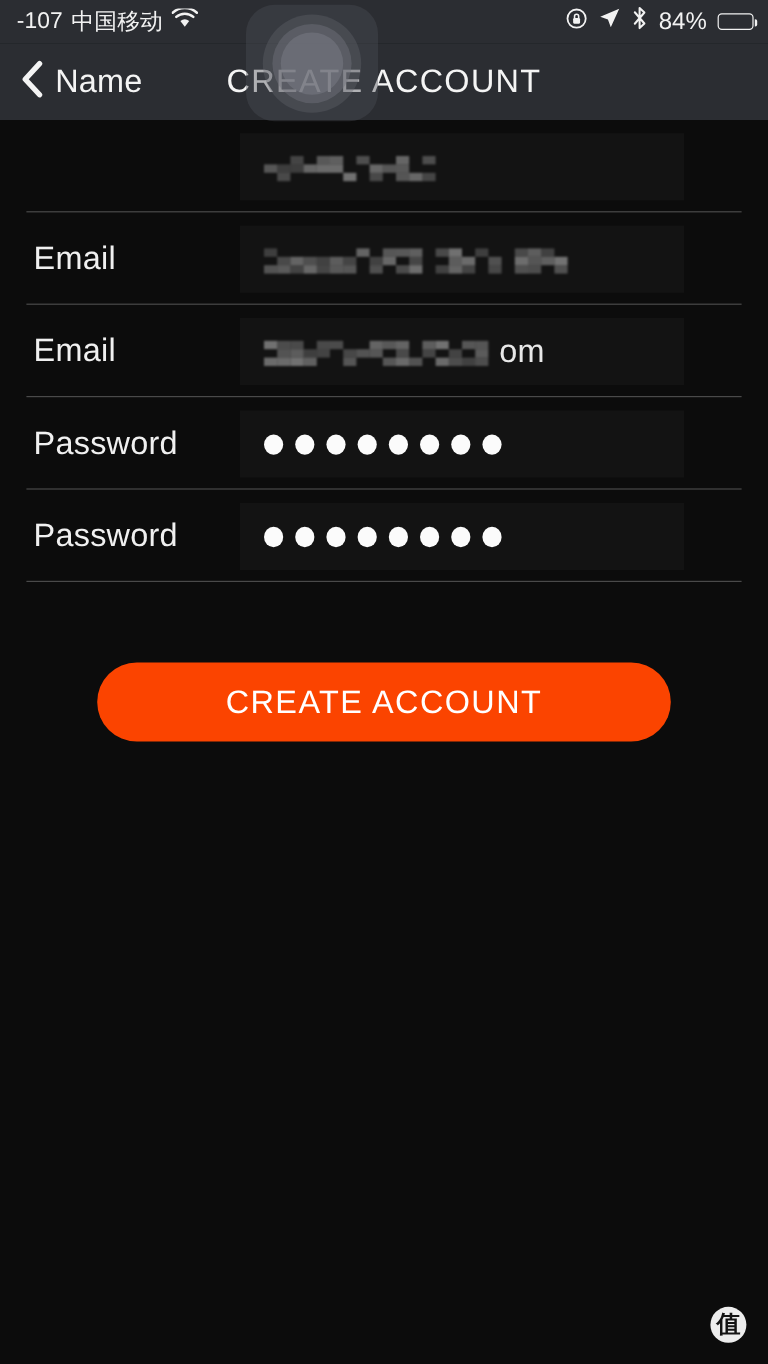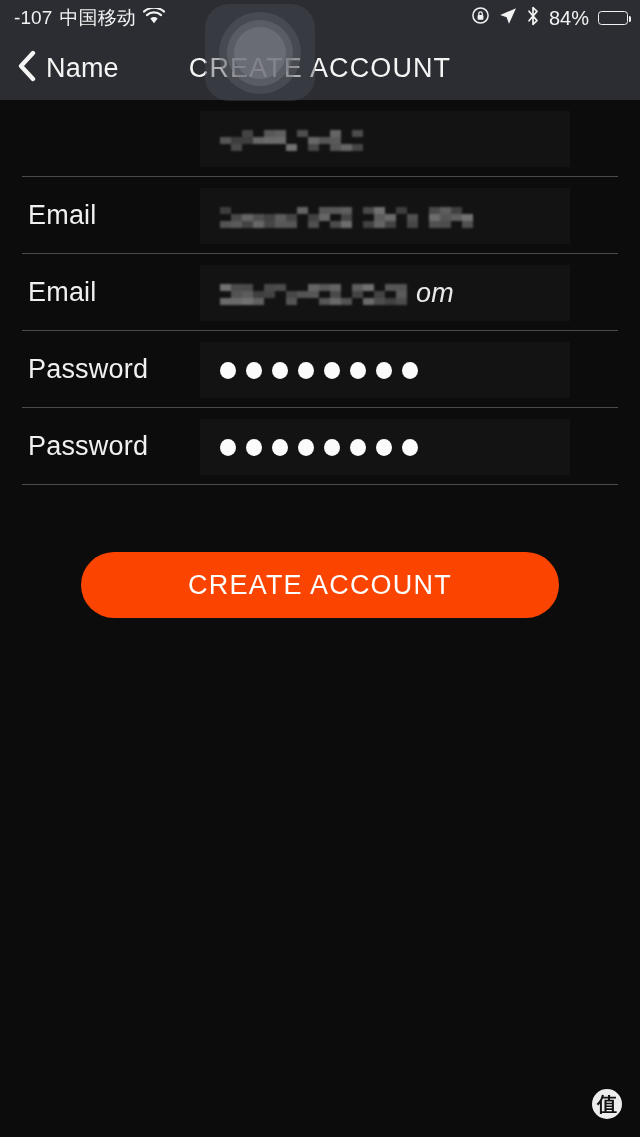--- a/index.html
+++ b/index.html
@@ -171,21 +171,20 @@
   }
   .field-input{
     position:absolute;
     left:200px; top:11px;
     width:370px; height:56px;
     background:#131313;
     display:flex;
     align-items:center;
     padding-left:20px;
     cursor:text;
-    font-style:italic;
   }
   .divider{
     position:absolute;
     left:22px; bottom:0;
     width:596px; height:1.5px;
     background:#4a4a4a;
   }
 
   
   .redacted{

